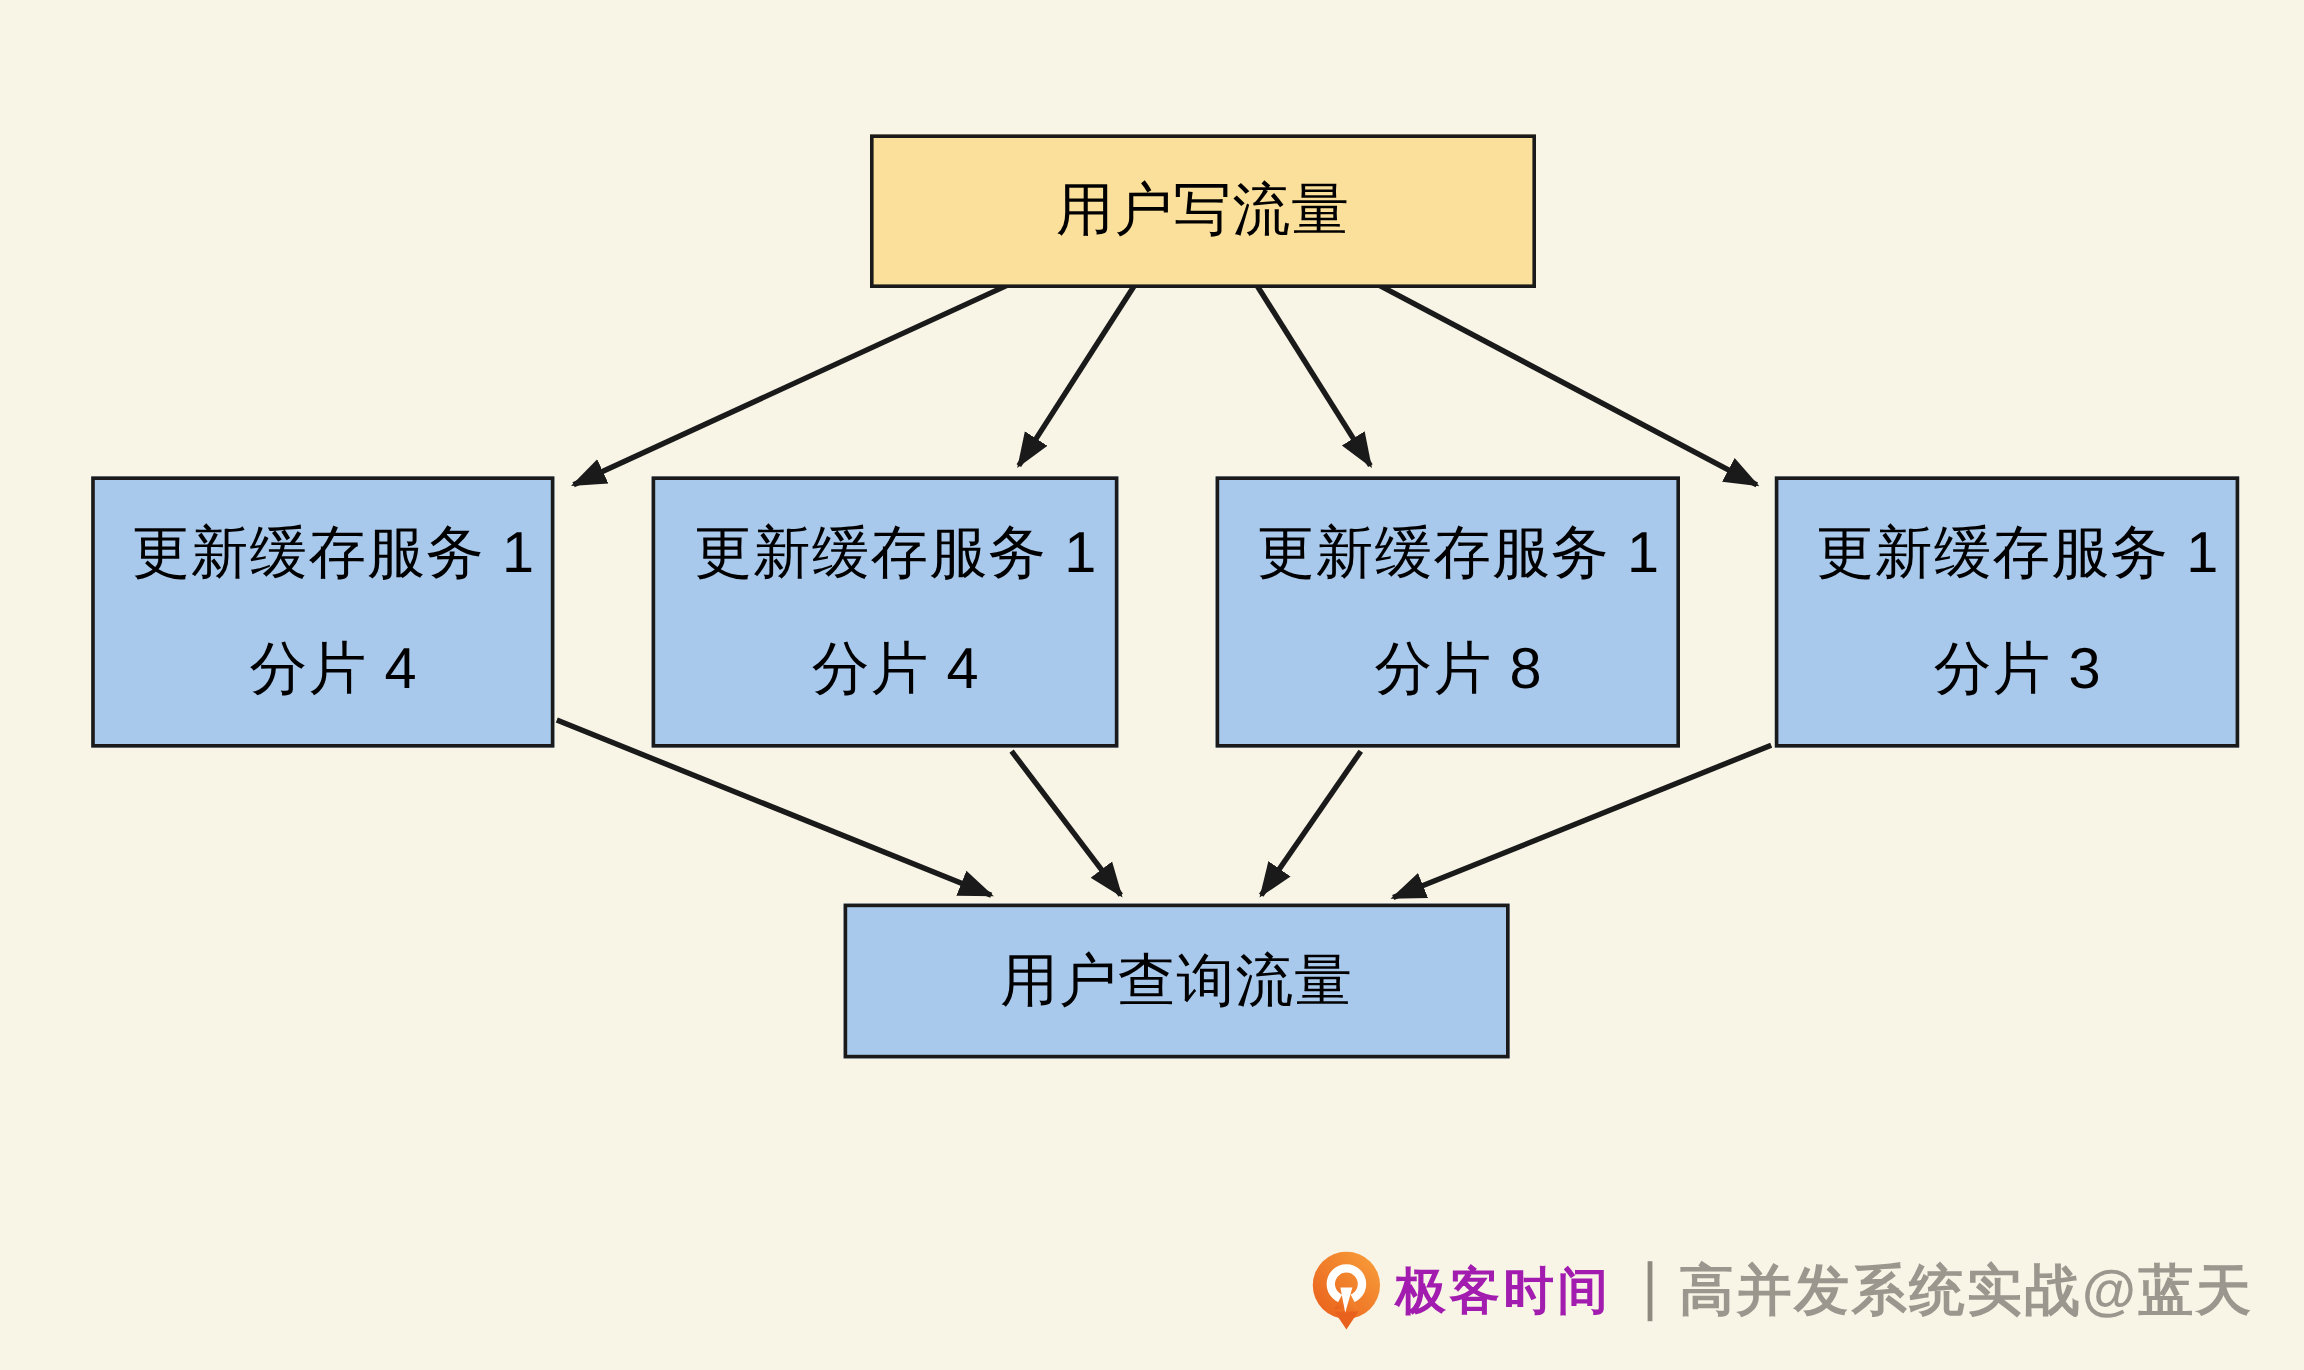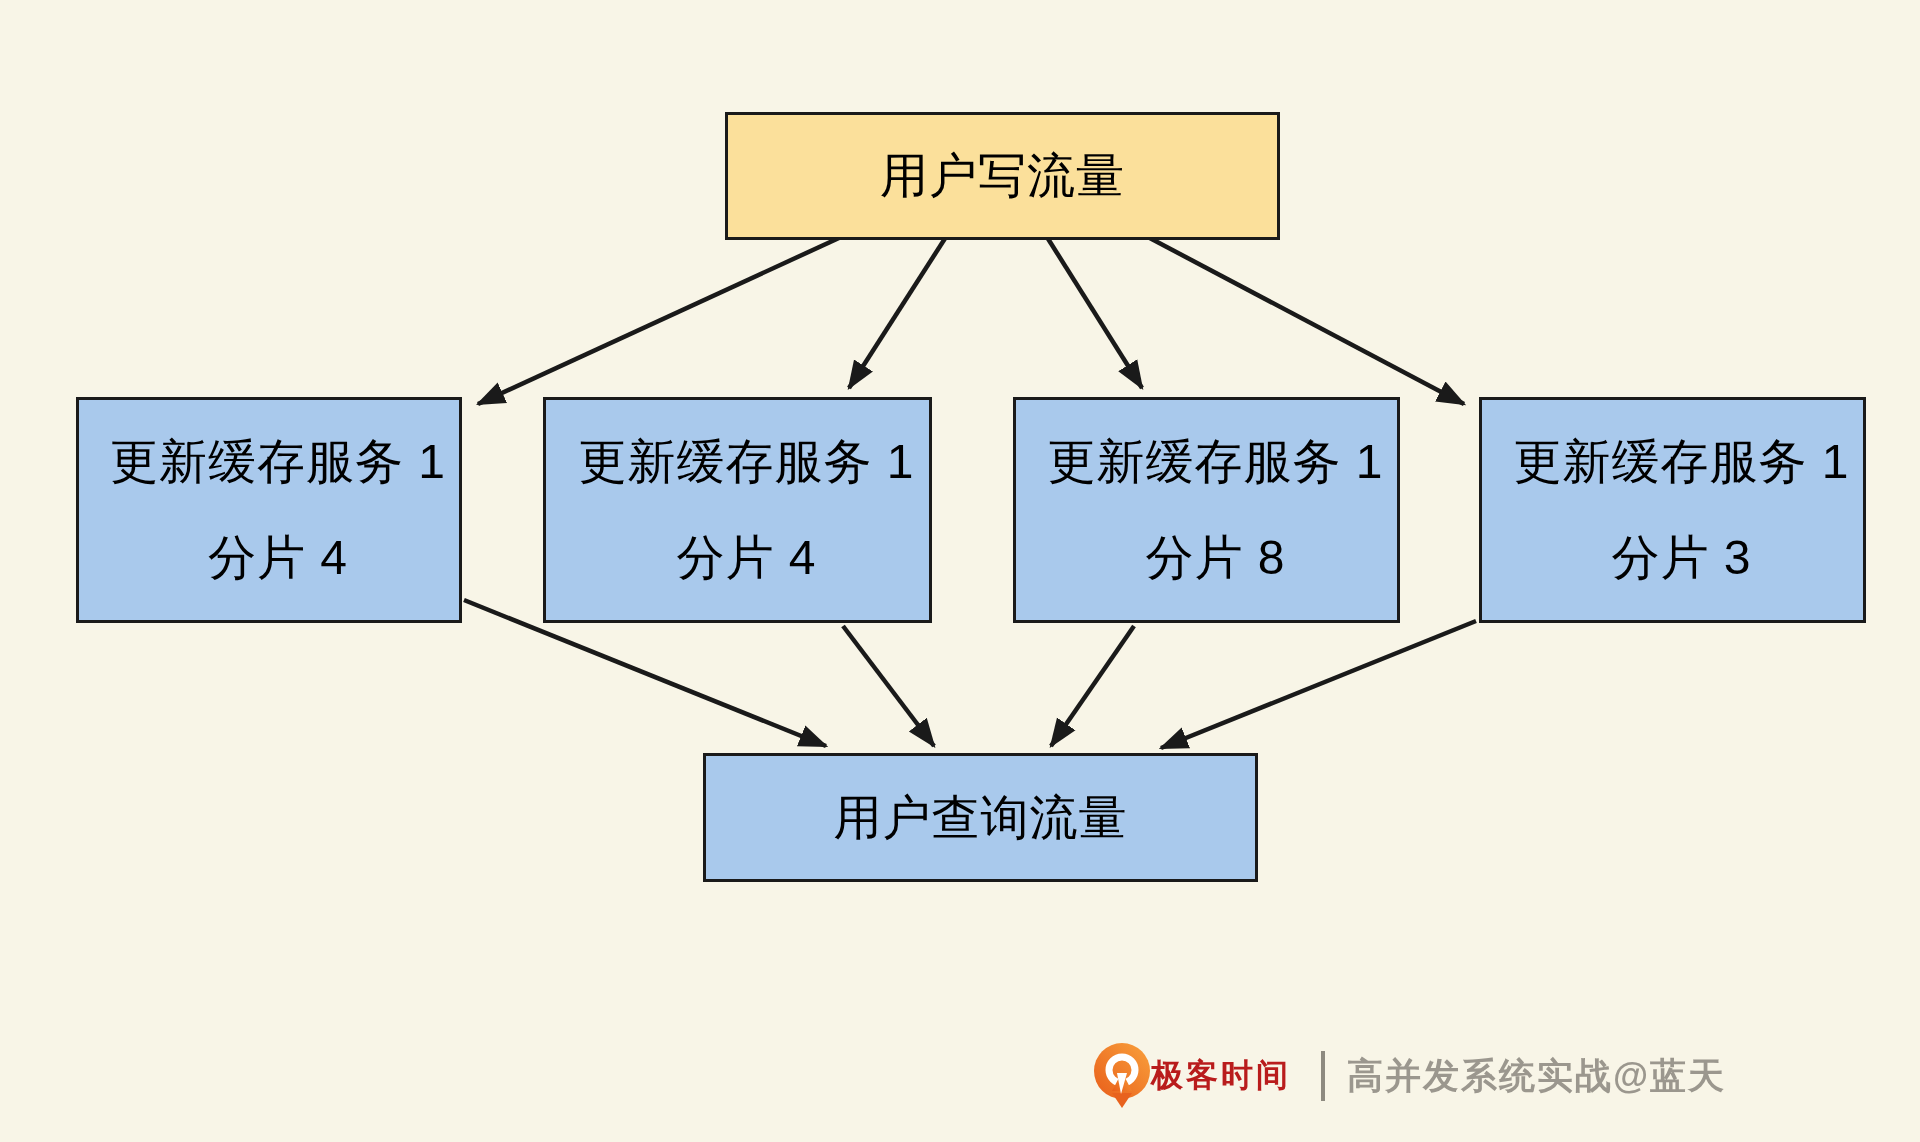--- a/index.html
+++ b/index.html
@@ -59,35 +59,36 @@
 
   .footer {
     position: absolute;
     left: 1093px; top: 1040px;
     height: 72px;
     display: flex;
     align-items: center;
   }
   .logo { width: 58px; height: 66px; display: block; }
   .brand {
-    font-size: 32px;
+    margin-left: 12px;
+    font-size: 42px;
     font-weight: bold;
-    color: #b91c1c;
+    color: #a21caf;
     letter-spacing: 3px;
     white-space: nowrap;
   }
   .divider-bar {
     display: inline-block;
     width: 4px;
     height: 50px;
     background: #8e8a80;
     margin: 0 22px 0 30px;
   }
   .credit {
-    font-size: 36px;
+    font-size: 46px;
     font-weight: bold;
     color: #9b978e;
     letter-spacing: 2px;
     white-space: nowrap;
   }
 </style>
 </head>
 <body>
 
 <div class="canvas">

